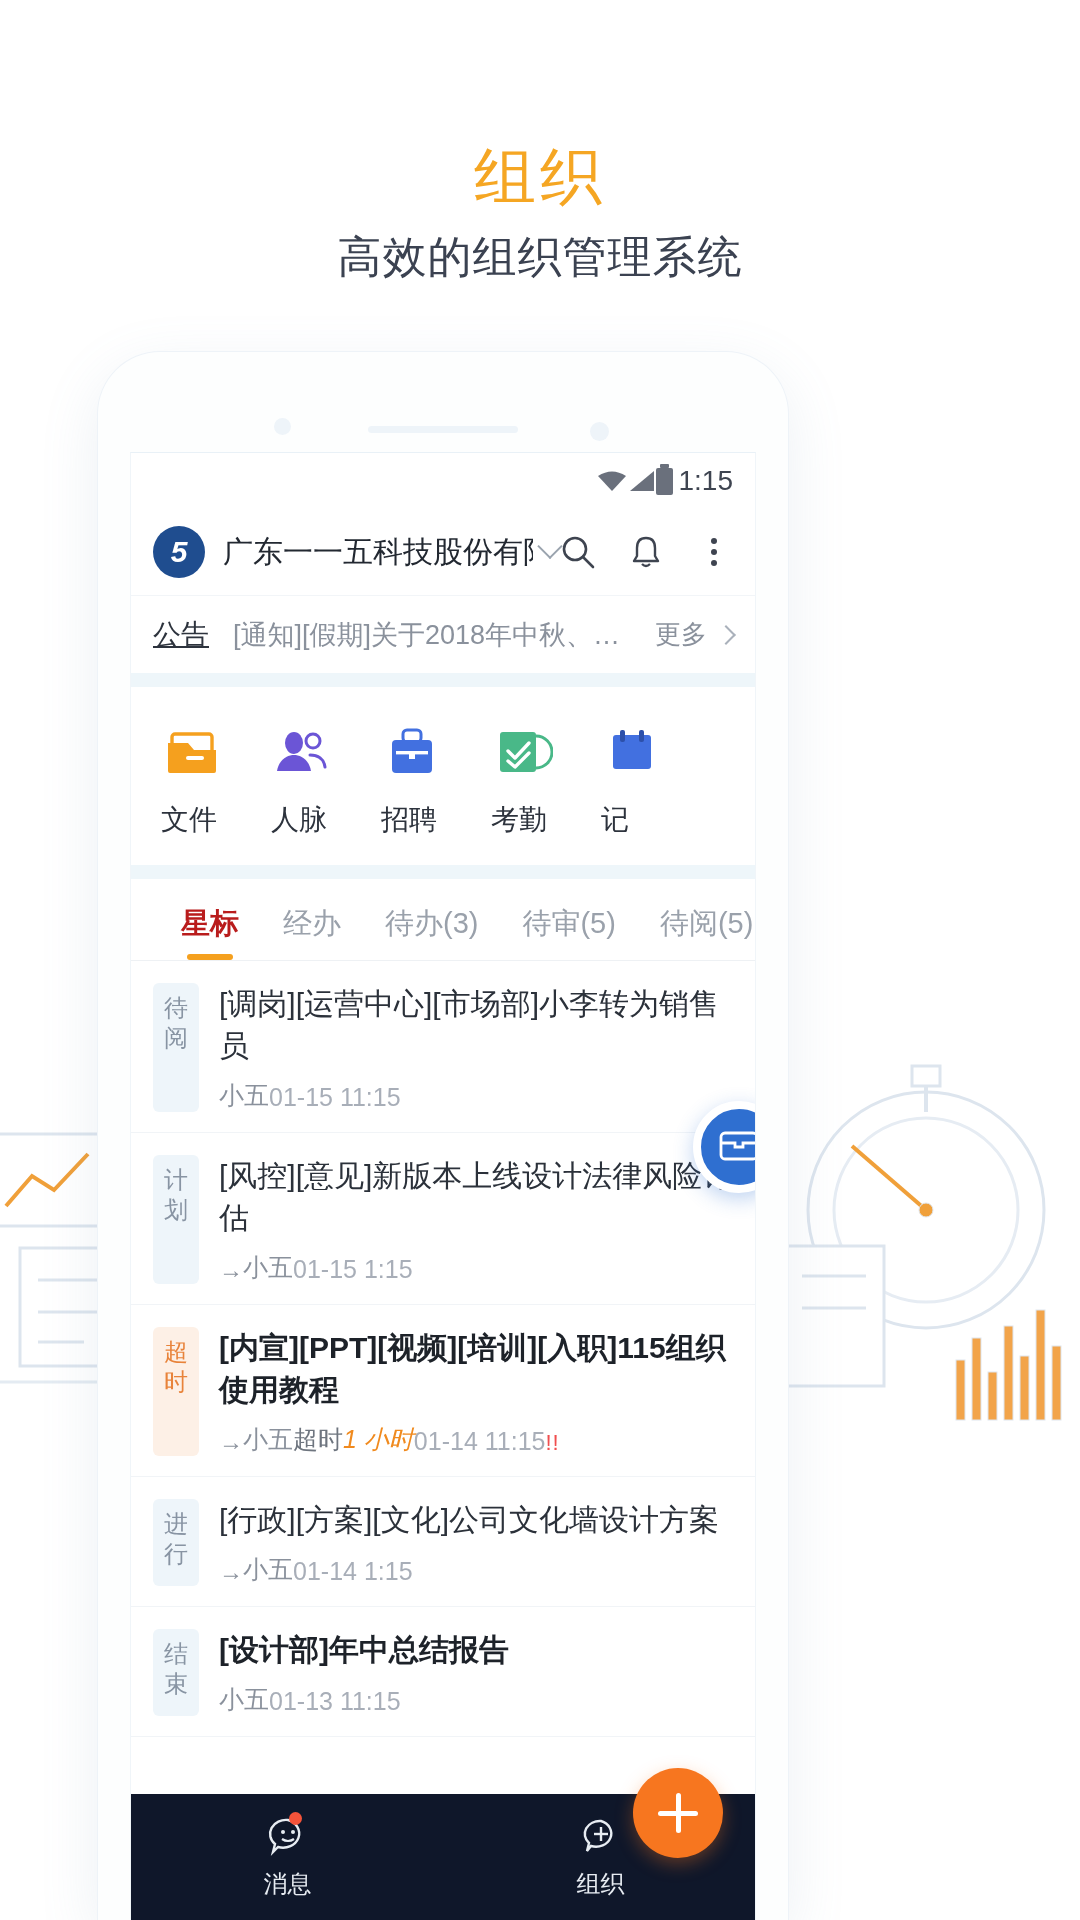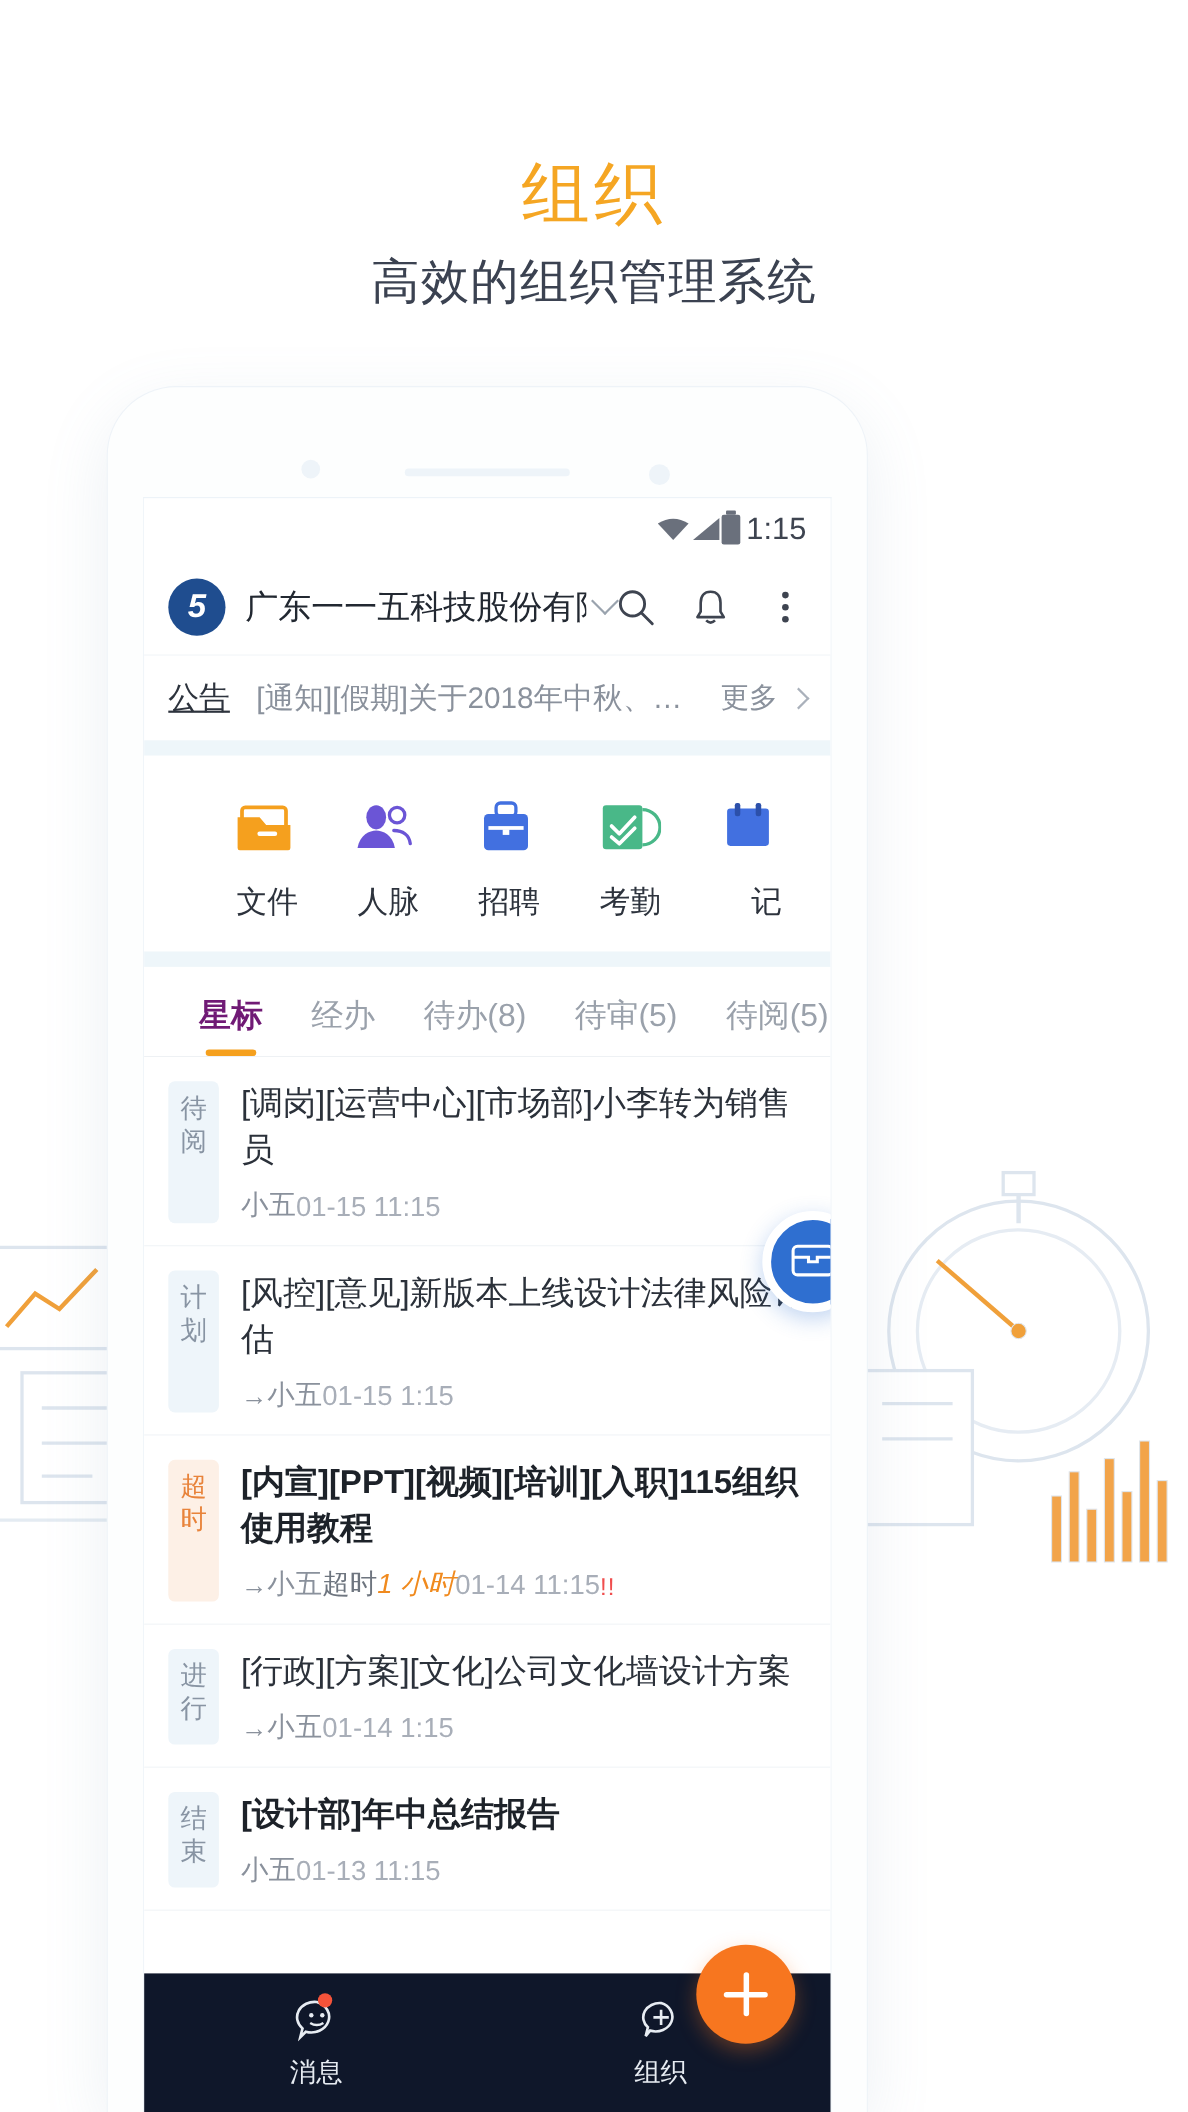--- a/index.html
+++ b/index.html
@@ -125,38 +125,38 @@
 
   .gap { height: 14px; background: #eef6fa; }
 
   
   .shortcuts {
     display: flex; padding: 34px 0 26px 0; background: #fff;
     overflow: hidden;
   }
   .sc {
     flex: 0 0 110px; display: flex; flex-direction: column;
-    align-items: flex-end; gap: 18px;
+    align-items: flex-start; gap: 18px;
   }
   .sc:first-child { margin-left: 30px; }
   .sc-ico { width: 62px; height: 62px; position: relative; }
   .sc-label { font-size: 28px; color: #2d333d; }
 
   
   .tabs {
     display: flex; align-items: flex-end; height: 82px;
     padding: 0 4px; border-bottom: 1px solid #eef1f4; background:#fff;
     overflow: hidden;
   }
   .tab {
     position: relative; padding: 0 6px 16px 6px; margin: 0 16px;
     font-size: 29px; color: #9aa1ab; white-space: nowrap; flex: 0 0 auto;
   }
   .tab:first-child { margin-left: 26px; }
-  .tab.active { color: #701a75; font-weight: 700; margin-left: 40px; }
+  .tab.active { color: #b91c1c; font-weight: 700; margin-left: 40px; }
   .tab.active::after {
     content: ""; position: absolute; left: 50%; transform: translateX(-50%);
     bottom: 0; width: 46px; height: 6px; border-radius: 3px; background: #f5a01e;
   }
 
   
   .list { background: #fff; }
   .row {
     display: flex; padding: 22px 22px 20px 22px;
     border-bottom: 1px solid #f1f4f7;
@@ -378,21 +378,21 @@
           </span>
           <span class="sc-label">记</span>
         </div>
       </div>
 
       <div class="gap"></div>
 
       <div class="tabs">
         <div class="tab active">星标</div>
         <div class="tab">经办</div>
-        <div class="tab">待办(8)</div>
+        <div class="tab">待办(3)</div>
         <div class="tab">待审(5)</div>
         <div class="tab">待阅(5)</div>
 
       </div>
 
       <div class="list">
 
         <div class="row">
           <div class="badge">待阅</div>
           <div class="row-body">

